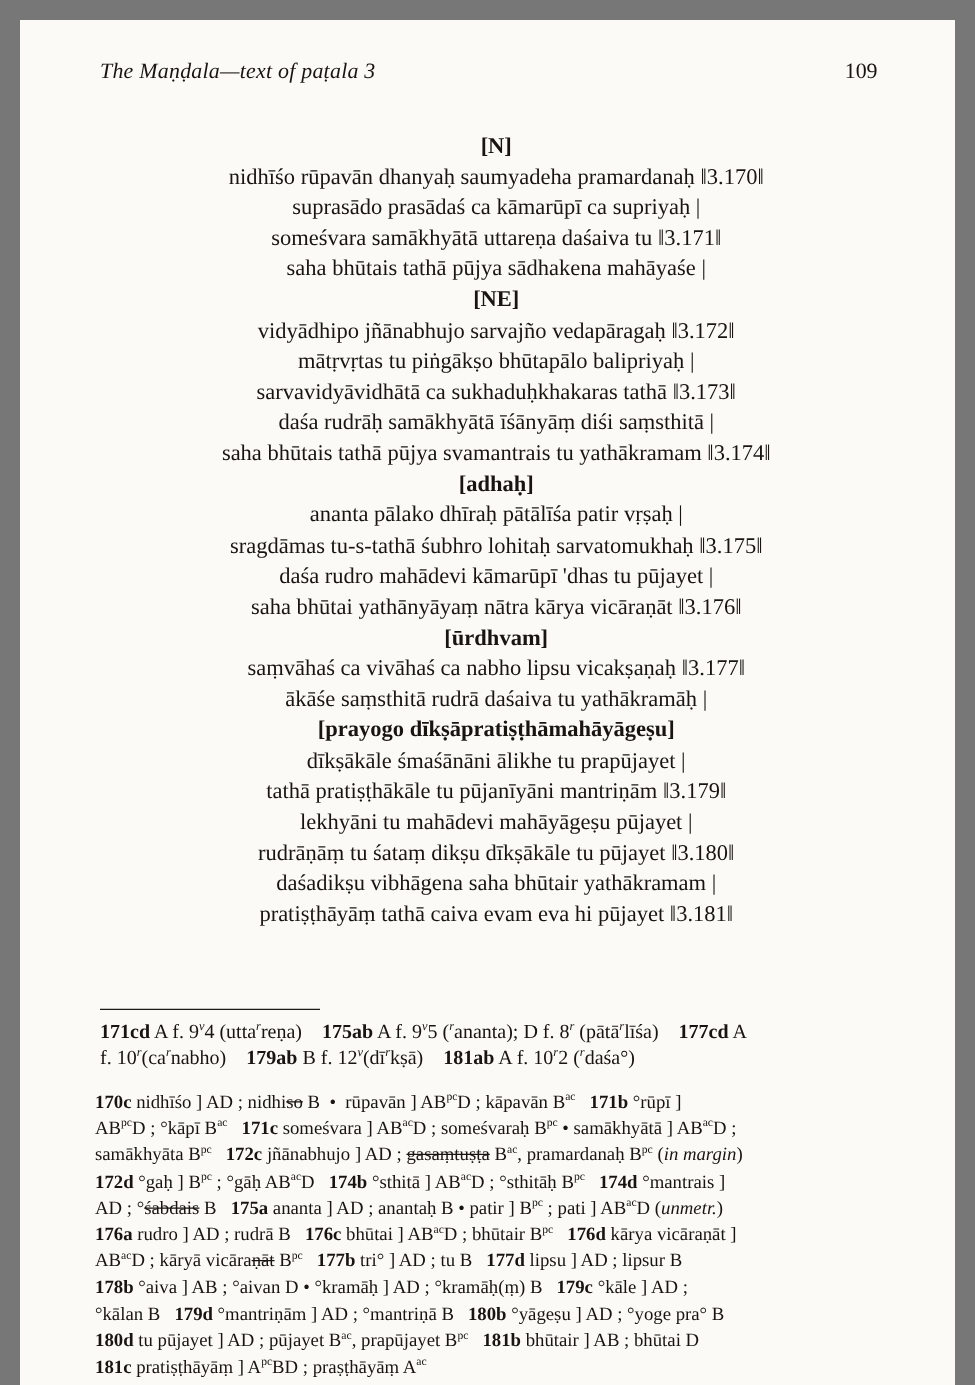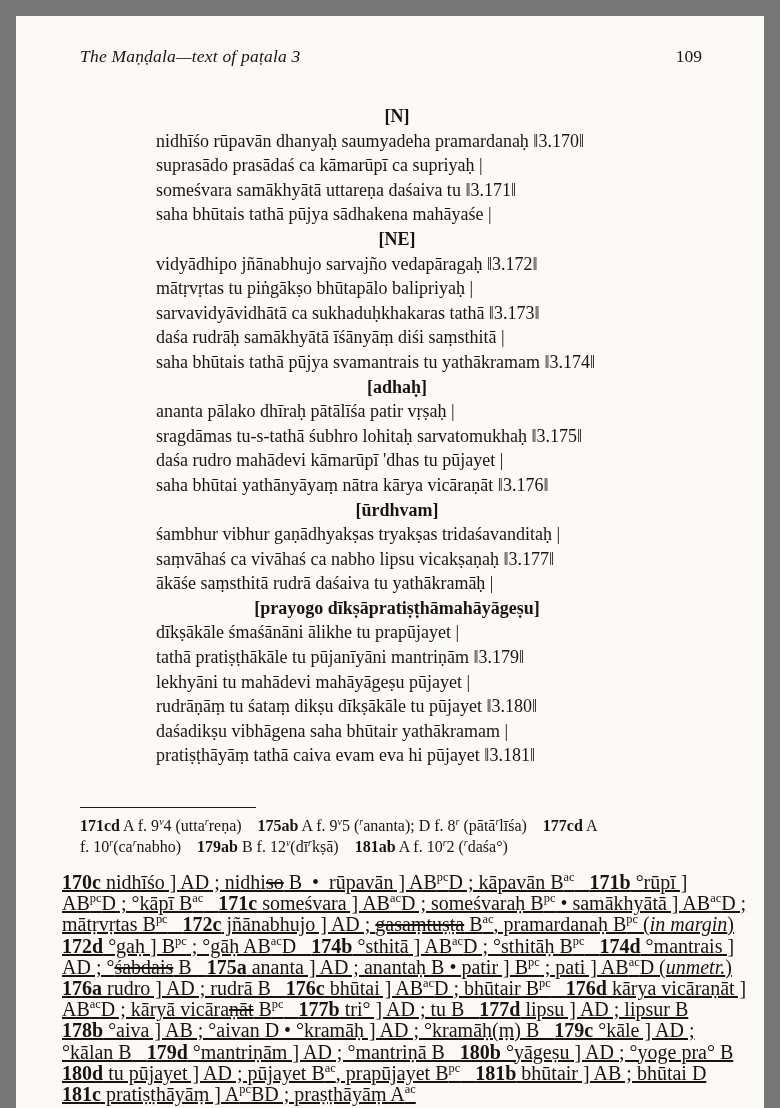--- a/index.html
+++ b/index.html
@@ -17,33 +17,33 @@
     position:absolute; top:30px; left:64px; right:62px;
     display:flex; justify-content:space-between; align-items:baseline;
     font-size:17.5px;
   }
   .running .title { font-style:italic; letter-spacing:0.2px; }
   .running .pageno { font-style:normal; }
   .verses {
     position:absolute; top:88px; left:140px; width:482px;
     font-size:18px; line-height:24.6px;
   }
-  .verse-line { white-space:pre; }
+  .verse-line { white-space:pre;text-align:center; }
   .verse-header { text-align:center; font-weight:bold; white-space:pre; }
   .rule {
     position:absolute; top:791px; left:64px; width:176px;
     border-top:1.6px solid #1c1a17;
   }
   .folio-app {
     position:absolute; top:799px; left:64px; width:660px;
     font-size:16px; line-height:21px;
   }
   .variant-app {
-    position:absolute; top:856px; left:46px; width:660px;
-    font-size:20px; line-height:21.2px;text-decoration:underline;
+    position:absolute; top:856px; left:60px; width:660px;
+    font-size:15px; line-height:21.2px;
   }
   .apparatus-line { white-space:pre; }
   .bold { font-weight:bold; }
   .italic { font-style:italic; }
   .strike { text-decoration:line-through; }
   .sup { font-size:0.62em; vertical-align:super; line-height:0; }
 </style>
 </head>
 <body>
 
@@ -65,21 +65,20 @@
       <div class="verse-line">mātṛvṛtas tu piṅgākṣo bhūtapālo balipriyaḥ |</div>
       <div class="verse-line">sarvavidyāvidhātā ca sukhaduḥkhakaras tathā ‖3.173‖</div>
       <div class="verse-line">daśa rudrāḥ samākhyātā īśānyāṃ diśi saṃsthitā |</div>
       <div class="verse-line">saha bhūtais tathā pūjya svamantrais tu yathākramam ‖3.174‖</div>
       <div class="verse-header">[adhaḥ]</div>
       <div class="verse-line">ananta pālako dhīraḥ pātālīśa patir vṛṣaḥ |</div>
       <div class="verse-line">sragdāmas tu-s-tathā śubhro lohitaḥ sarvatomukhaḥ ‖3.175‖</div>
       <div class="verse-line">daśa rudro mahādevi kāmarūpī 'dhas tu pūjayet |</div>
       <div class="verse-line">saha bhūtai yathānyāyaṃ nātra kārya vicāraṇāt ‖3.176‖</div>
       <div class="verse-header">[ūrdhvam]</div>
-      <div class="verse-line">śambhur vibhur gaṇādhyakṣas tryakṣas tridaśavanditaḥ |</div>
       <div class="verse-line">saṃvāhaś ca vivāhaś ca nabho lipsu vicakṣaṇaḥ ‖3.177‖</div>
       <div class="verse-line">ākāśe saṃsthitā rudrā daśaiva tu yathākramāḥ |</div>
       <div class="verse-header">[prayogo dīkṣāpratiṣṭhāmahāyāgeṣu]</div>
       <div class="verse-line">dīkṣākāle śmaśānāni ālikhe tu prapūjayet |</div>
       <div class="verse-line">tathā pratiṣṭhākāle tu pūjanīyāni mantriṇām ‖3.179‖</div>
       <div class="verse-line">lekhyāni tu mahādevi mahāyāgeṣu pūjayet |</div>
       <div class="verse-line">rudrāṇāṃ tu śataṃ dikṣu dīkṣākāle tu pūjayet ‖3.180‖</div>
       <div class="verse-line">daśadikṣu vibhāgena saha bhūtair yathākramam |</div>
       <div class="verse-line">pratiṣṭhāyāṃ tathā caiva evam eva hi pūjayet ‖3.181‖</div>
     </div>
@@ -87,21 +86,21 @@
   <div class="rule"></div>
 
   <div class="folio-app">
       <div class="apparatus-line"><span class="bold">171cd</span><span> A f. 9</span><span class="italic sup">v</span><span>4 (utta</span><span class="italic sup">r</span><span>reṇa)    </span><span class="bold">175ab</span><span> A f. 9</span><span class="italic sup">v</span><span>5 (</span><span class="italic sup">r</span><span>ananta); D f. 8</span><span class="italic sup">r</span><span> (pātā</span><span class="italic sup">r</span><span>līśa)    </span><span class="bold">177cd</span><span> A</span></div>
       <div class="apparatus-line"><span>f. 10</span><span class="italic sup">r</span><span>(ca</span><span class="italic sup">r</span><span>nabho)    </span><span class="bold">179ab</span><span> B f. 12</span><span class="italic sup">v</span><span>(dī</span><span class="italic sup">r</span><span>kṣā)    </span><span class="bold">181ab</span><span> A f. 10</span><span class="italic sup">r</span><span>2 (</span><span class="italic sup">r</span><span>daśa°)</span></div>
     </div>
 
   <div class="variant-app">
       <div class="apparatus-line"><span class="bold">170c</span><span> nidhīśo ] AD ; nidhi</span><span class="strike">so</span><span> B  •  rūpavān ] AB</span><span class="sup">pc</span><span>D ; kāpavān B</span><span class="sup">ac</span><span>   </span><span class="bold">171b</span><span> °rūpī ]</span></div>
       <div class="apparatus-line"><span>AB</span><span class="sup">pc</span><span>D ; °kāpī B</span><span class="sup">ac</span><span>   </span><span class="bold">171c</span><span> someśvara ] AB</span><span class="sup">ac</span><span>D ; someśvaraḥ B</span><span class="sup">pc</span><span> • samākhyātā ] AB</span><span class="sup">ac</span><span>D ;</span></div>
-      <div class="apparatus-line"><span>mātṛvṛtas B</span><span class="sup">pc</span><span>   </span><span class="bold">172c</span><span> jñānabhujo ] AD ; </span><span class="strike">gasaṃtuṣṭa</span><span> B</span><span class="sup">ac</span><span>, pramardanaḥ B</span><span class="sup">pc</span><span> (</span><span class="italic">in margin</span><span>)</span></div>
+      <div class="apparatus-line"><span>samākhyāta B</span><span class="sup">pc</span><span>   </span><span class="bold">172c</span><span> jñānabhujo ] AD ; </span><span class="strike">gasaṃtuṣṭa</span><span> B</span><span class="sup">ac</span><span>, pramardanaḥ B</span><span class="sup">pc</span><span> (</span><span class="italic">in margin</span><span>)</span></div>
       <div class="apparatus-line"><span class="bold">172d</span><span> °gaḥ ] B</span><span class="sup">pc</span><span> ; °gāḥ AB</span><span class="sup">ac</span><span>D   </span><span class="bold">174b</span><span> °sthitā ] AB</span><span class="sup">ac</span><span>D ; °sthitāḥ B</span><span class="sup">pc</span><span>   </span><span class="bold">174d</span><span> °mantrais ]</span></div>
       <div class="apparatus-line"><span>AD ; °</span><span class="strike">śabdais</span><span> B   </span><span class="bold">175a</span><span> ananta ] AD ; anantaḥ B • patir ] B</span><span class="sup">pc</span><span> ; pati ] AB</span><span class="sup">ac</span><span>D (</span><span class="italic">unmetr.</span><span>)</span></div>
       <div class="apparatus-line"><span class="bold">176a</span><span> rudro ] AD ; rudrā B   </span><span class="bold">176c</span><span> bhūtai ] AB</span><span class="sup">ac</span><span>D ; bhūtair B</span><span class="sup">pc</span><span>   </span><span class="bold">176d</span><span> kārya vicāraṇāt ]</span></div>
       <div class="apparatus-line"><span>AB</span><span class="sup">ac</span><span>D ; kāryā vicāra</span><span class="strike">ṇāt</span><span> B</span><span class="sup">pc</span><span>   </span><span class="bold">177b</span><span> tri° ] AD ; tu B   </span><span class="bold">177d</span><span> lipsu ] AD ; lipsur B</span></div>
       <div class="apparatus-line"><span class="bold">178b</span><span> °aiva ] AB ; °aivan D • °kramāḥ ] AD ; °kramāḥ(ṃ) B   </span><span class="bold">179c</span><span> °kāle ] AD ;</span></div>
       <div class="apparatus-line"><span>°kālan B   </span><span class="bold">179d</span><span> °mantriṇām ] AD ; °mantriṇā B   </span><span class="bold">180b</span><span> °yāgeṣu ] AD ; °yoge pra° B</span></div>
       <div class="apparatus-line"><span class="bold">180d</span><span> tu pūjayet ] AD ; pūjayet B</span><span class="sup">ac</span><span>, prapūjayet B</span><span class="sup">pc</span><span>   </span><span class="bold">181b</span><span> bhūtair ] AB ; bhūtai D</span></div>
       <div class="apparatus-line"><span class="bold">181c</span><span> pratiṣṭhāyāṃ ] A</span><span class="sup">pc</span><span>BD ; praṣṭhāyāṃ A</span><span class="sup">ac</span></div>
     </div>
 

